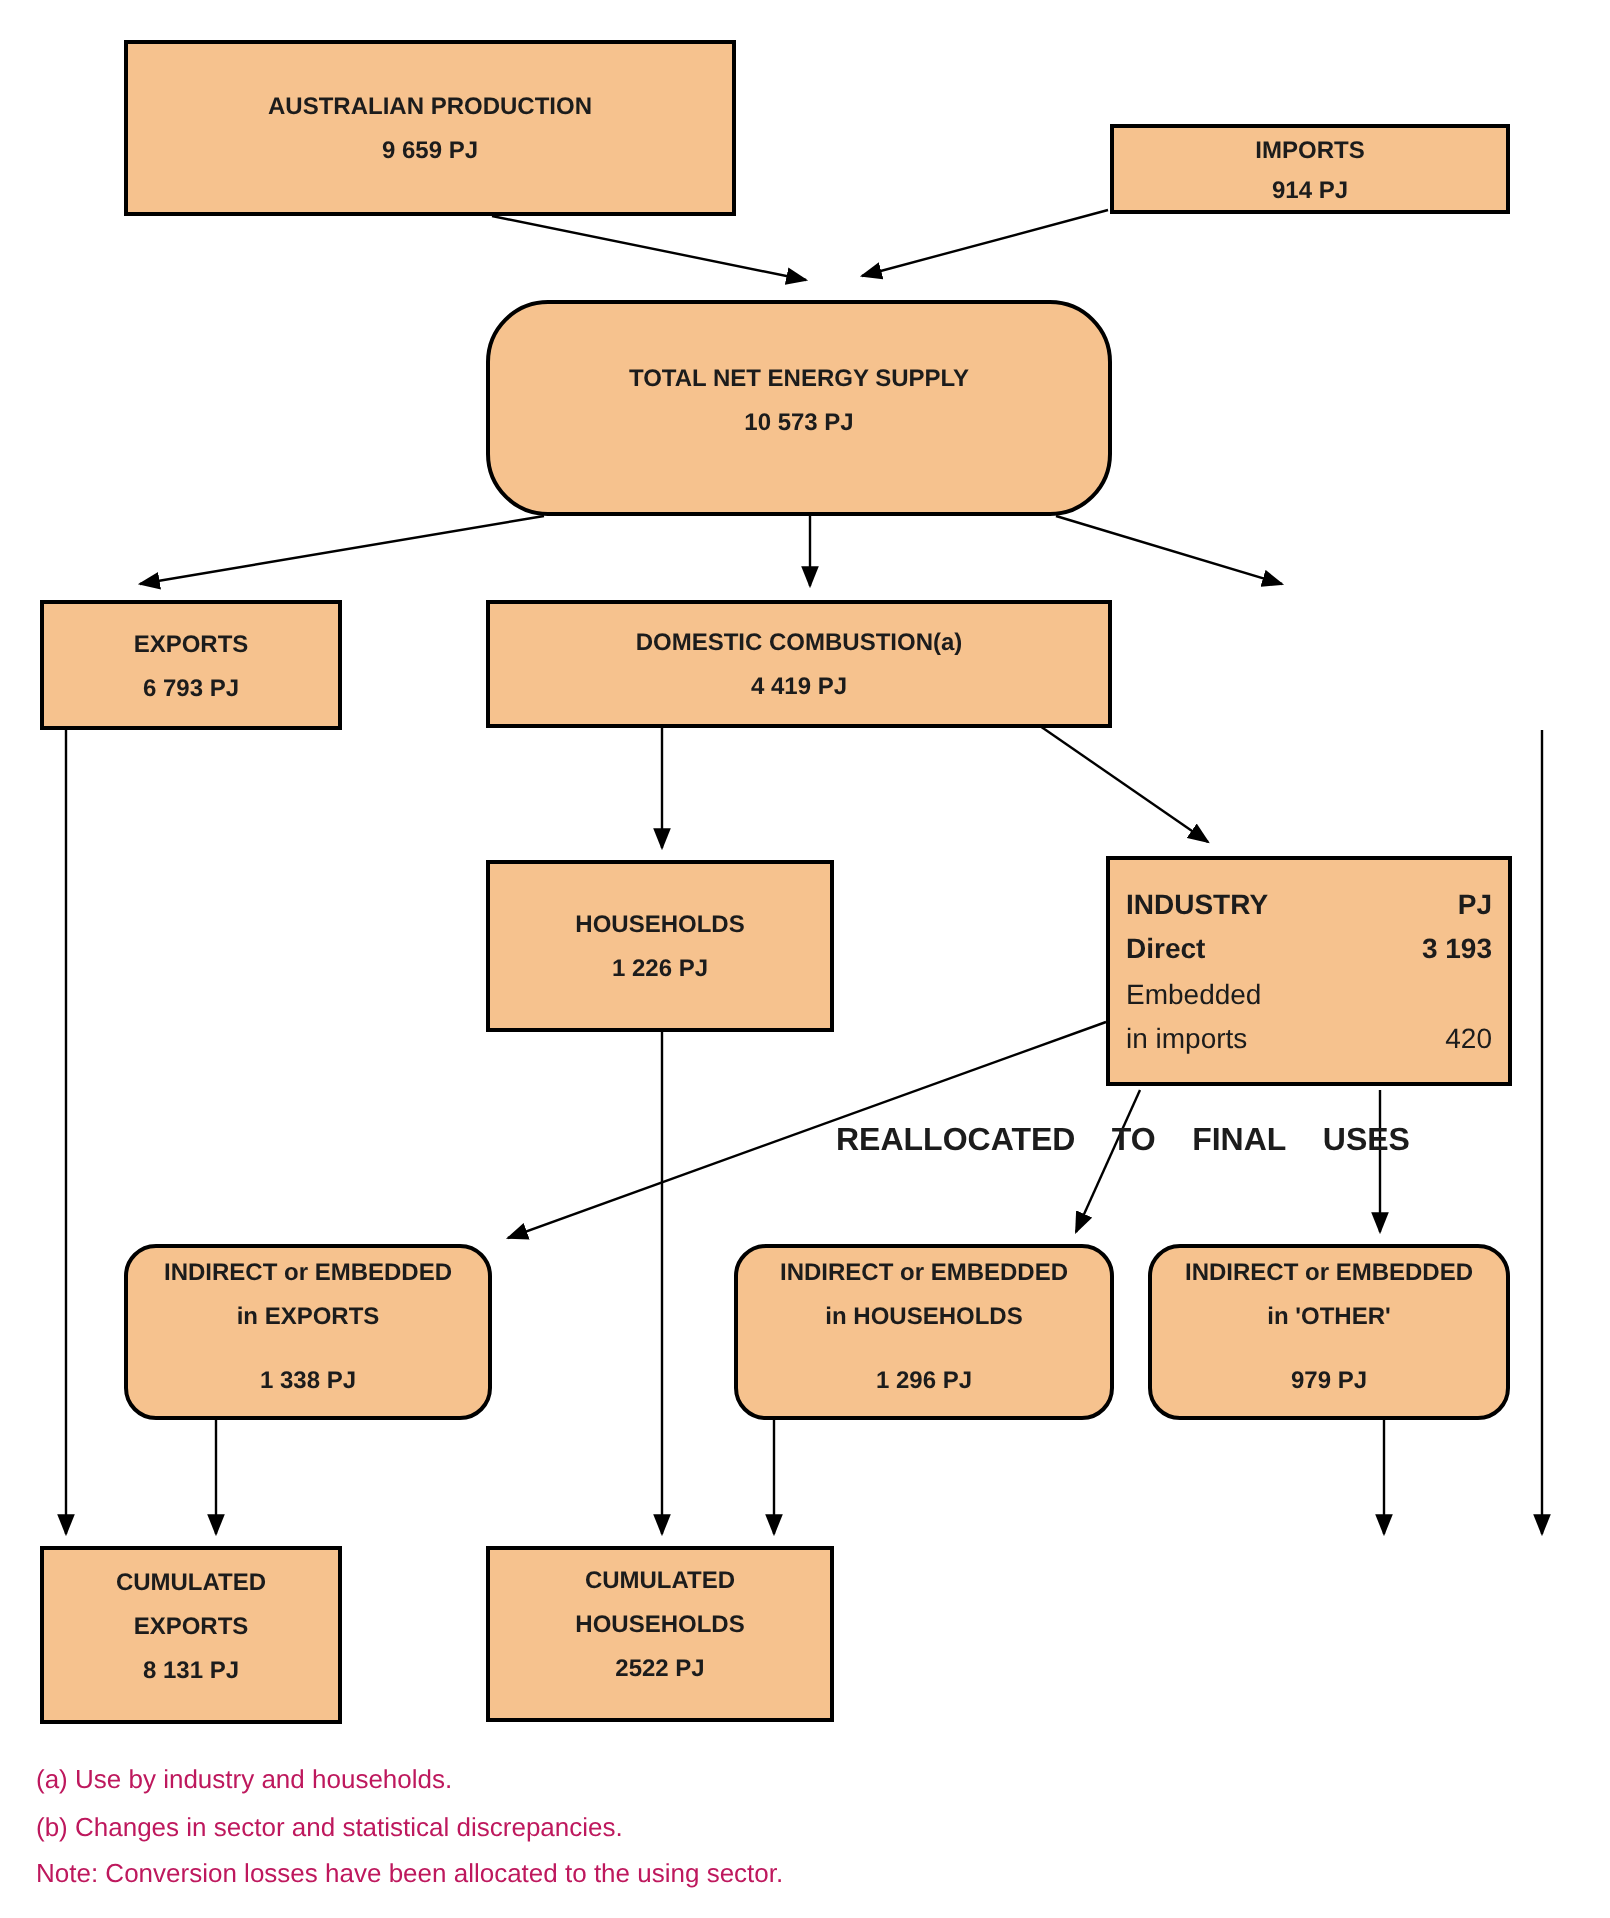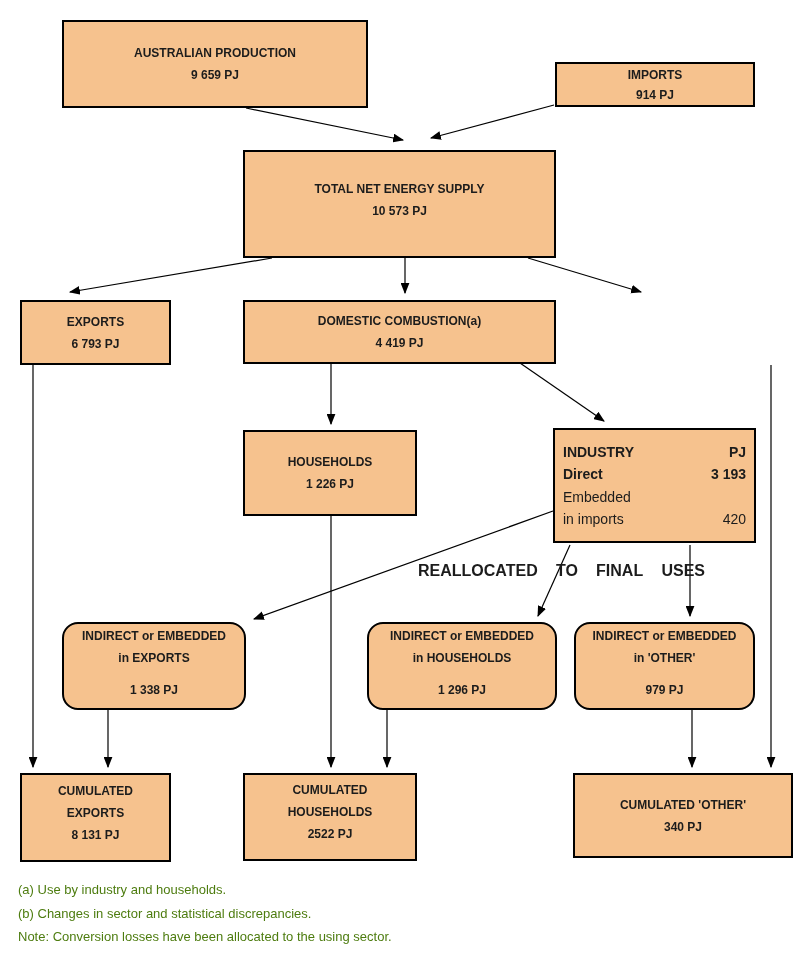--- a/index.html
+++ b/index.html
@@ -13,36 +13,36 @@
   .node {
     position:absolute; z-index:2; box-sizing:border-box;
     background:#F6C28E; border:2px solid #000;
     display:flex; flex-direction:column; align-items:center; justify-content:center;
     font-weight:bold; font-size:12px; line-height:22px;
     color:#1c1c1c;
   }
   .node .t { white-space:nowrap; }
   .node.spread { justify-content:flex-start; padding-top:1px;border-radius:16px; }
   .node.spread .value-bottom { margin-top:auto; margin-bottom:7px; }
-  .node.total-box { padding-bottom:8px; }
+  .node.total-box { padding-bottom:8px;border-radius:31px; }
   .node.cum3 { padding-bottom:10px; }
   .industry-box {
     position:absolute; z-index:2; box-sizing:border-box;
     background:#F6C28E; border:2px solid #000;
     display:flex; flex-direction:column; justify-content:center;
     font-size:14px; line-height:22.3px; color:#1c1c1c; padding:2px 8px;
   }
   .industry-row { display:flex; justify-content:space-between; }
   .industry-row.bold { font-weight:bold; }
   .realloc {
     position:absolute; z-index:2; display:flex; justify-content:space-between;
     font-weight:bold; font-size:16px; color:#1c1c1c;
   }
   .footnotes {
-    position:absolute; z-index:2; font-size:13px; line-height:23.5px; color:#4d7c0f;
+    position:absolute; z-index:2; font-size:13px; line-height:23.5px; color:#be185d;
   }
 </style>
 </head>
 <body>
 
 <div id="canvas">
 
   <svg class="arrows" width="805" height="959">
     <defs>
       <marker id="ah" viewBox="0 0 10 8" markerWidth="11" markerHeight="9" refX="9" refY="4" orient="auto" markerUnits="userSpaceOnUse">
@@ -147,24 +147,20 @@
     <span class="t">EXPORTS</span>
     <span class="t">8 131 PJ</span>
   </div>
 
   <div class="node cum3" style="left:243px; top:773px; width:174px; height:88px;">
     <span class="t">CUMULATED</span>
     <span class="t">HOUSEHOLDS</span>
     <span class="t">2522 PJ</span>
   </div>
 
-  <div class="node" style="left:573px; top:773px; width:220px; height:85px;">
-    <span class="t">CUMULATED 'OTHER'</span>
-    <span class="t">340 PJ</span>
-  </div>
 
   <div class="footnotes" style="left:18px; top:878px;">
     <div>(a) Use by industry and households.</div>
     <div>(b) Changes in sector and statistical discrepancies.</div>
     <div>Note: Conversion losses have been allocated to the using sector.</div>
   </div>
 
 </div>
 
 </body></html>

